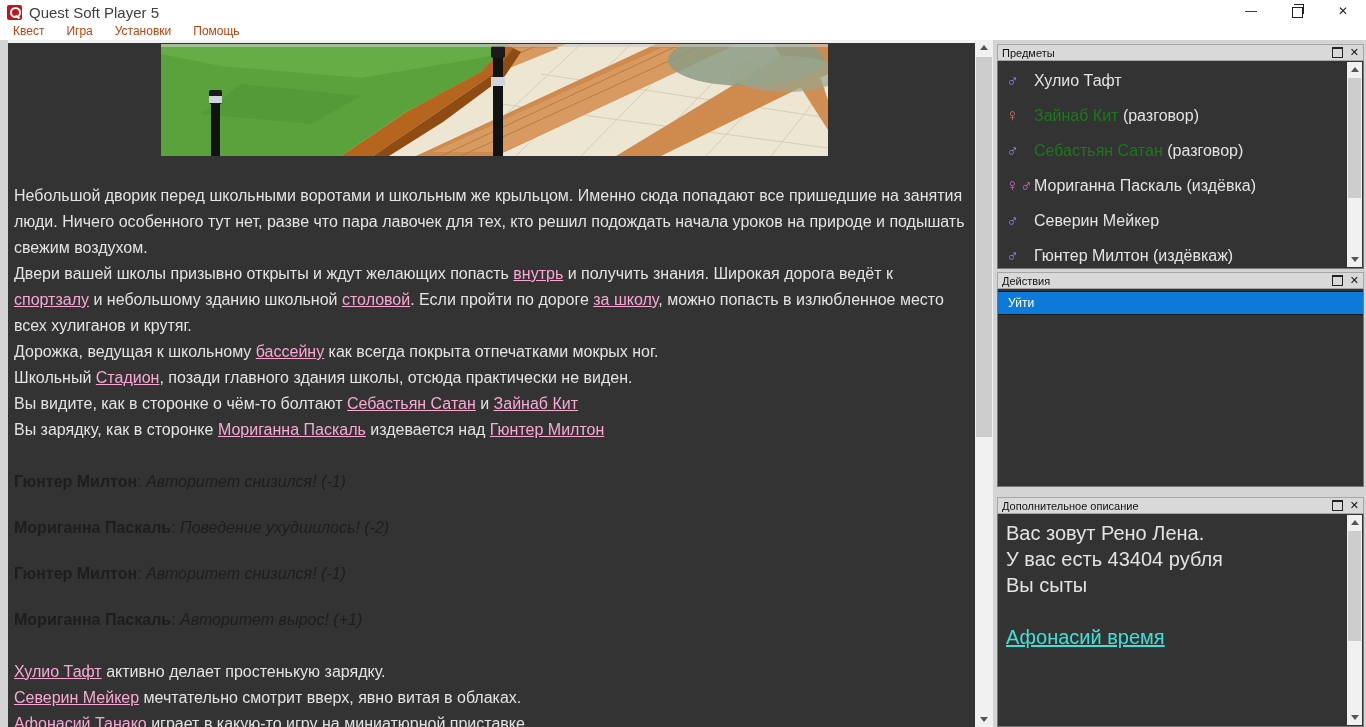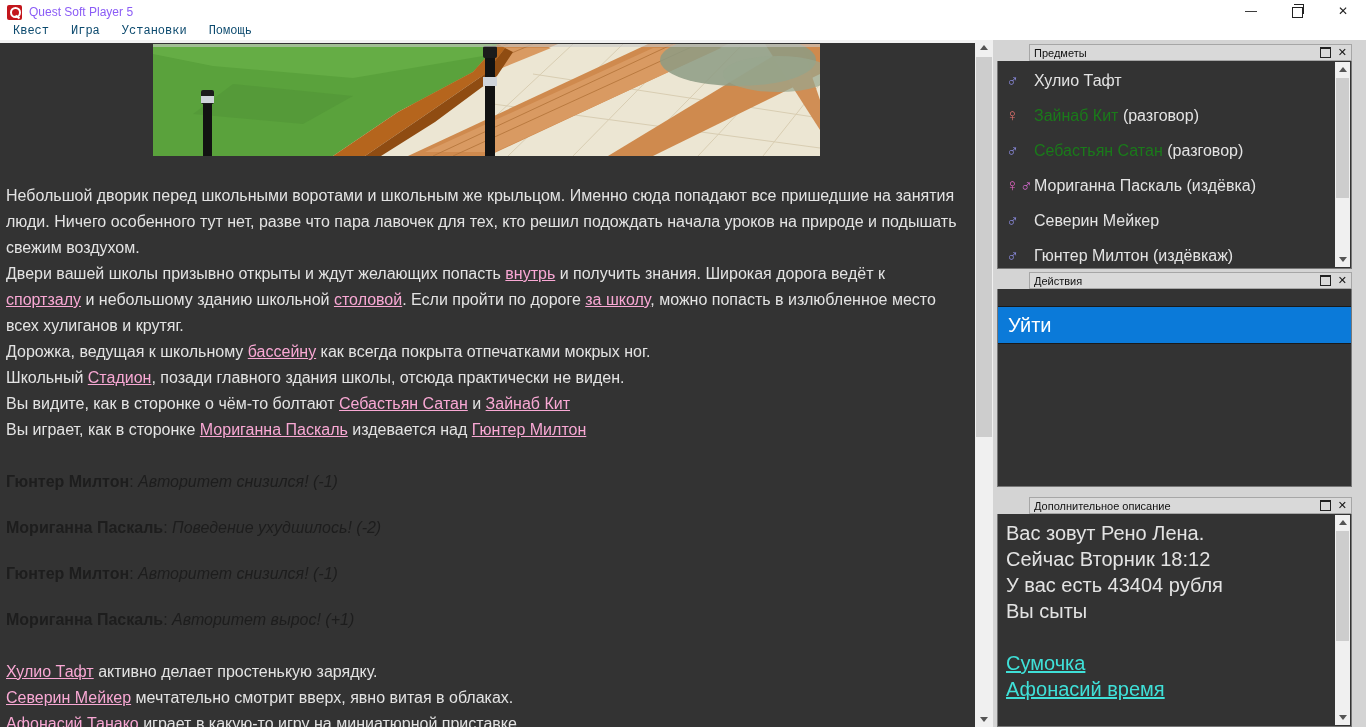--- a/index.html
+++ b/index.html
@@ -3,66 +3,66 @@
 <meta charset="utf-8">
 <style>
   html,body{margin:0;padding:0;background:#777;}
   .window{position:relative;width:1366px;height:727px;background:#fff;overflow:hidden;
           font-family:"Liberation Sans",sans-serif;-webkit-font-smoothing:antialiased;}
   
   .titlebar{position:absolute;top:0;left:0;right:0;height:22px;background:#fff;display:flex;align-items:center;}
   .app-icon{position:relative;width:15px;height:15px;margin:2px 7px 0 7px;background:#c3161c;border-radius:2px;flex:0 0 auto;}
   .app-icon::after{content:'';position:absolute;left:3px;top:2px;width:7px;height:7px;border:2px solid #fff;border-radius:50%;}
   .app-icon::before{content:'';position:absolute;right:2px;bottom:2px;width:5px;height:2px;background:#fff;transform:rotate(35deg);}
-  .title-text{font-size:12px;color:#8b5cf6;flex:1 1 auto;padding-top:2px;}
+  .title-text{font-size:15px;color:#404040;flex:1 1 auto;padding-top:2px;}
   .win-btn{width:46px;height:22px;display:flex;align-items:center;justify-content:center;font-size:12px;color:#222;}
   .restore-box{position:relative;width:9px;height:9px;border:1px solid #222;background:#fff;margin-top:2px;}
   .restore-box::before{content:'';position:absolute;left:1px;top:-4px;width:9px;height:9px;border:1px solid #222;border-bottom:none;border-left:none;background:transparent;}
   
   .menubar{position:absolute;top:22px;left:0;right:0;height:18px;background:#fff;display:flex;align-items:center;padding-left:2px;}
-  .menu-item{font-size:12px;color:#0c4a6e;padding:0 11px;height:18px;display:flex;align-items:center;font-family:Liberation Mono, monospace;}
+  .menu-item{font-size:12px;color:#c2410c;padding:0 11px;height:18px;display:flex;align-items:center;}
   
   .content{position:absolute;top:40px;left:0;right:0;bottom:0;background:#d4d4d4;}
-  .main{position:absolute;left:0;top:0;width:975px;height:687px;background:#333;border-top:3px solid #f2f2f2;box-sizing:border-box;}
+  .main{position:absolute;left:8px;top:0;width:975px;height:687px;background:#333;border-top:3px solid #f2f2f2;box-sizing:border-box;}
   .scene{position:absolute;left:153px;top:1px;width:667px;height:112px;background:#e9e3d1;}
   .gametext{position:absolute;left:6px;top:140px;width:958px;}
   .para,.msg,.status{font-size:16px;line-height:26px;color:#e3e3e3;}
   .blank{height:26px;} .gap{height:20px;}
   .gametext span.link{color:#f9a8d4;text-decoration:underline;cursor:pointer;}
   span.b{font-weight:bold;} span.i{font-style:italic;}
   span.dark{color:#1d1d1d;} span.green{color:#1a7a1a;}
   
   .vscroll{position:absolute;background:#f0f0f0;display:flex;flex-direction:column;}
   .main-scroll{left:975px;top:0;width:18px;height:687px;}
   .sb-btn{height:15px;flex:0 0 auto;display:flex;align-items:center;justify-content:center;}
   .sb-track{flex:1 1 auto;position:relative;}
   .sb-thumb{position:absolute;left:1px;right:1px;background:#cdcdcd;}
   .arr{width:0;height:0;border-left:4px solid transparent;border-right:4px solid transparent;}
   .arr.up{border-bottom:5px solid #555;}
   .arr.down{border-top:5px solid #555;}
   
   .right{position:absolute;left:997px;right:0;top:0;bottom:0;background:#d4d4d4;}
-  .panel{position:absolute;left:0;right:14px;padding-left:32px;}
+  .panel{position:absolute;left:0;right:2px;}
   #panel-items{top:4px;height:225px;}
   #panel-actions{top:232px;height:215px;}
   #panel-extra{top:457px;bottom:0;}
   .panel-header{height:17px;background:#d9d9d9;border:1px solid #a6a6a6;box-sizing:border-box;display:flex;align-items:center;padding:0 4px;}
   .panel-title{flex:1 1 auto;font-size:11px;color:#111;}
   .panel-float{width:9px;height:8px;border:1px solid #222;border-top-width:2px;margin-right:7px;background:transparent;}
   .panel-close{font-size:11px;color:#111;line-height:1;}
   .panel-body{position:absolute;top:17px;left:0;right:0;bottom:0;background:#333;border:1px solid #777;border-top:none;box-sizing:border-box;}
   .panel-scroll{top:1px;right:1px;bottom:1px;width:15px;}
   
   .inv-list{position:absolute;top:2px;left:0;right:16px;}
   .inv-row{height:35px;display:flex;align-items:center;padding-left:8px;font-size:16px;color:#e3e3e3;white-space:nowrap;}
   .inv-icons{min-width:28px;font-size:17px;font-weight:bold;letter-spacing:0px;display:flex;gap:1px;}
   .ic-male{color:#8b8bdf;} .ic-female{color:#e7736f;}
   .ic-female-pink{color:#ec66c8;} .ic-male-pink{color:#d66bd0;}
   
-  .action-row{height:38px;margin-top:17px;background:#0b7ad9;color:#fff;display:flex;align-items:center;padding-left:10px;font-size:20px;border-top:1px solid #1a1a1a;border-bottom:1px solid #1a1a1a;box-sizing:border-box;}
+  .action-row{height:24px;margin-top:2px;background:#0b7ad9;color:#fff;display:flex;align-items:center;padding-left:10px;font-size:12px;border-top:1px solid #1a1a1a;border-bottom:1px solid #1a1a1a;box-sizing:border-box;}
   
   .extra-lines{position:absolute;top:6px;left:8px;right:18px;}
   .extra-line{font-size:20px;line-height:26px;color:#e3e3e3;}
   .extra-line span.link{color:#3fe0d8;text-decoration:underline;cursor:pointer;}
 </style>
 </head>
 <body>
 
 <div class="window">
 
@@ -127,21 +127,21 @@
         <rect x="330" y="2" width="14" height="12" rx="2" fill="#1b1b1b"></rect>
         <rect x="330" y="33" width="14" height="9" fill="#cfd4da"></rect>
         <rect x="0" y="0" width="667" height="3" fill="#c9c9c9" opacity="0.6"></rect>
       </svg>
       <div class="gametext">
           <div class="para"><span>Небольшой дворик перед школьными воротами и школьным же крыльцом. Именно сюда попадают все пришедшие на занятия люди. Ничего особенного тут нет, разве что пара лавочек для тех, кто решил подождать начала уроков на природе и подышать свежим воздухом.</span></div>
           <div class="para"><span>Двери вашей школы призывно открыты и ждут желающих попасть </span><span class="link">внутрь</span><span> и получить знания.  Широкая дорога ведёт к </span><span class="link">спортзалу</span><span> и небольшому зданию школьной </span><span class="link">столовой</span><span>. Если пройти по дороге </span><span class="link">за школу</span><span>, можно попасть в излюбленное место всех хулиганов и крутяг.</span></div>
           <div class="para"><span>Дорожка, ведущая к школьному </span><span class="link">бассейну</span><span> как всегда покрыта отпечатками мокрых ног.</span></div>
           <div class="para"><span>Школьный </span><span class="link">Стадион</span><span>, позади главного здания школы, отсюда практически не виден.</span></div>
           <div class="para"><span>Вы видите, как в сторонке о чём-то болтают </span><span class="link">Себастьян Сатан</span><span> и </span><span class="link">Зайнаб Кит</span></div>
-          <div class="para"><span>Вы играет, как в сторонке </span><span class="link">Мориганна Паскаль</span><span> издевается над </span><span class="link">Гюнтер Милтон</span></div>
+          <div class="para"><span>Вы зарядку, как в сторонке </span><span class="link">Мориганна Паскаль</span><span> издевается над </span><span class="link">Гюнтер Милтон</span></div>
           <div class="blank"></div>
           <div class="msg"><span class="b dark">Гюнтер Милтон</span><span class="dark">: </span><span class="i dark">Авторитет снизился! (-1)</span></div>
           <div class="gap"></div>
           <div class="msg"><span class="b dark">Мориганна Паскаль</span><span class="dark">: </span><span class="i dark">Поведение ухудшилось! (-2)</span></div>
           <div class="gap"></div>
           <div class="msg"><span class="b dark">Гюнтер Милтон</span><span class="dark">: </span><span class="i dark">Авторитет снизился! (-1)</span></div>
           <div class="gap"></div>
           <div class="msg"><span class="b dark">Мориганна Паскаль</span><span class="dark">: </span><span class="i dark">Авторитет вырос! (+1)</span></div>
           <div class="blank"></div>
           <div class="status"><span class="link">Хулио Тафт</span><span> активно делает простенькую зарядку.</span></div>
@@ -237,25 +237,23 @@
 
       <div class="panel" id="panel-extra">
         <div class="panel-header">
           <span class="panel-title">Дополнительное описание</span>
           <span class="panel-float"></span>
           <span class="panel-close">✕</span>
         </div>
         <div class="panel-body">
           <div class="extra-lines">
               <div class="extra-line"><span>Вас зовут Рено Лена.</span></div>
-              <div class="extra-line"><span>Сейчас Вторник 18:12</span></div>
               <div class="extra-line"><span>У вас есть 43404 рубля</span></div>
               <div class="extra-line"><span>Вы сыты</span></div>
               <div class="extra-line">&nbsp;</div>
-              <div class="extra-line"><span class="link">Сумочка</span></div>
               <div class="extra-line"><span class="link">Афонасий время</span></div>
               <div class="extra-line">&nbsp;</div>
             </div>
           <div class="vscroll panel-scroll">
             <div class="sb-btn">
                 <span class="arr up"></span>
               </div>
             <div class="sb-track">
                 <div class="sb-thumb" style="top:1px;height:110px;"></div>
               </div>

